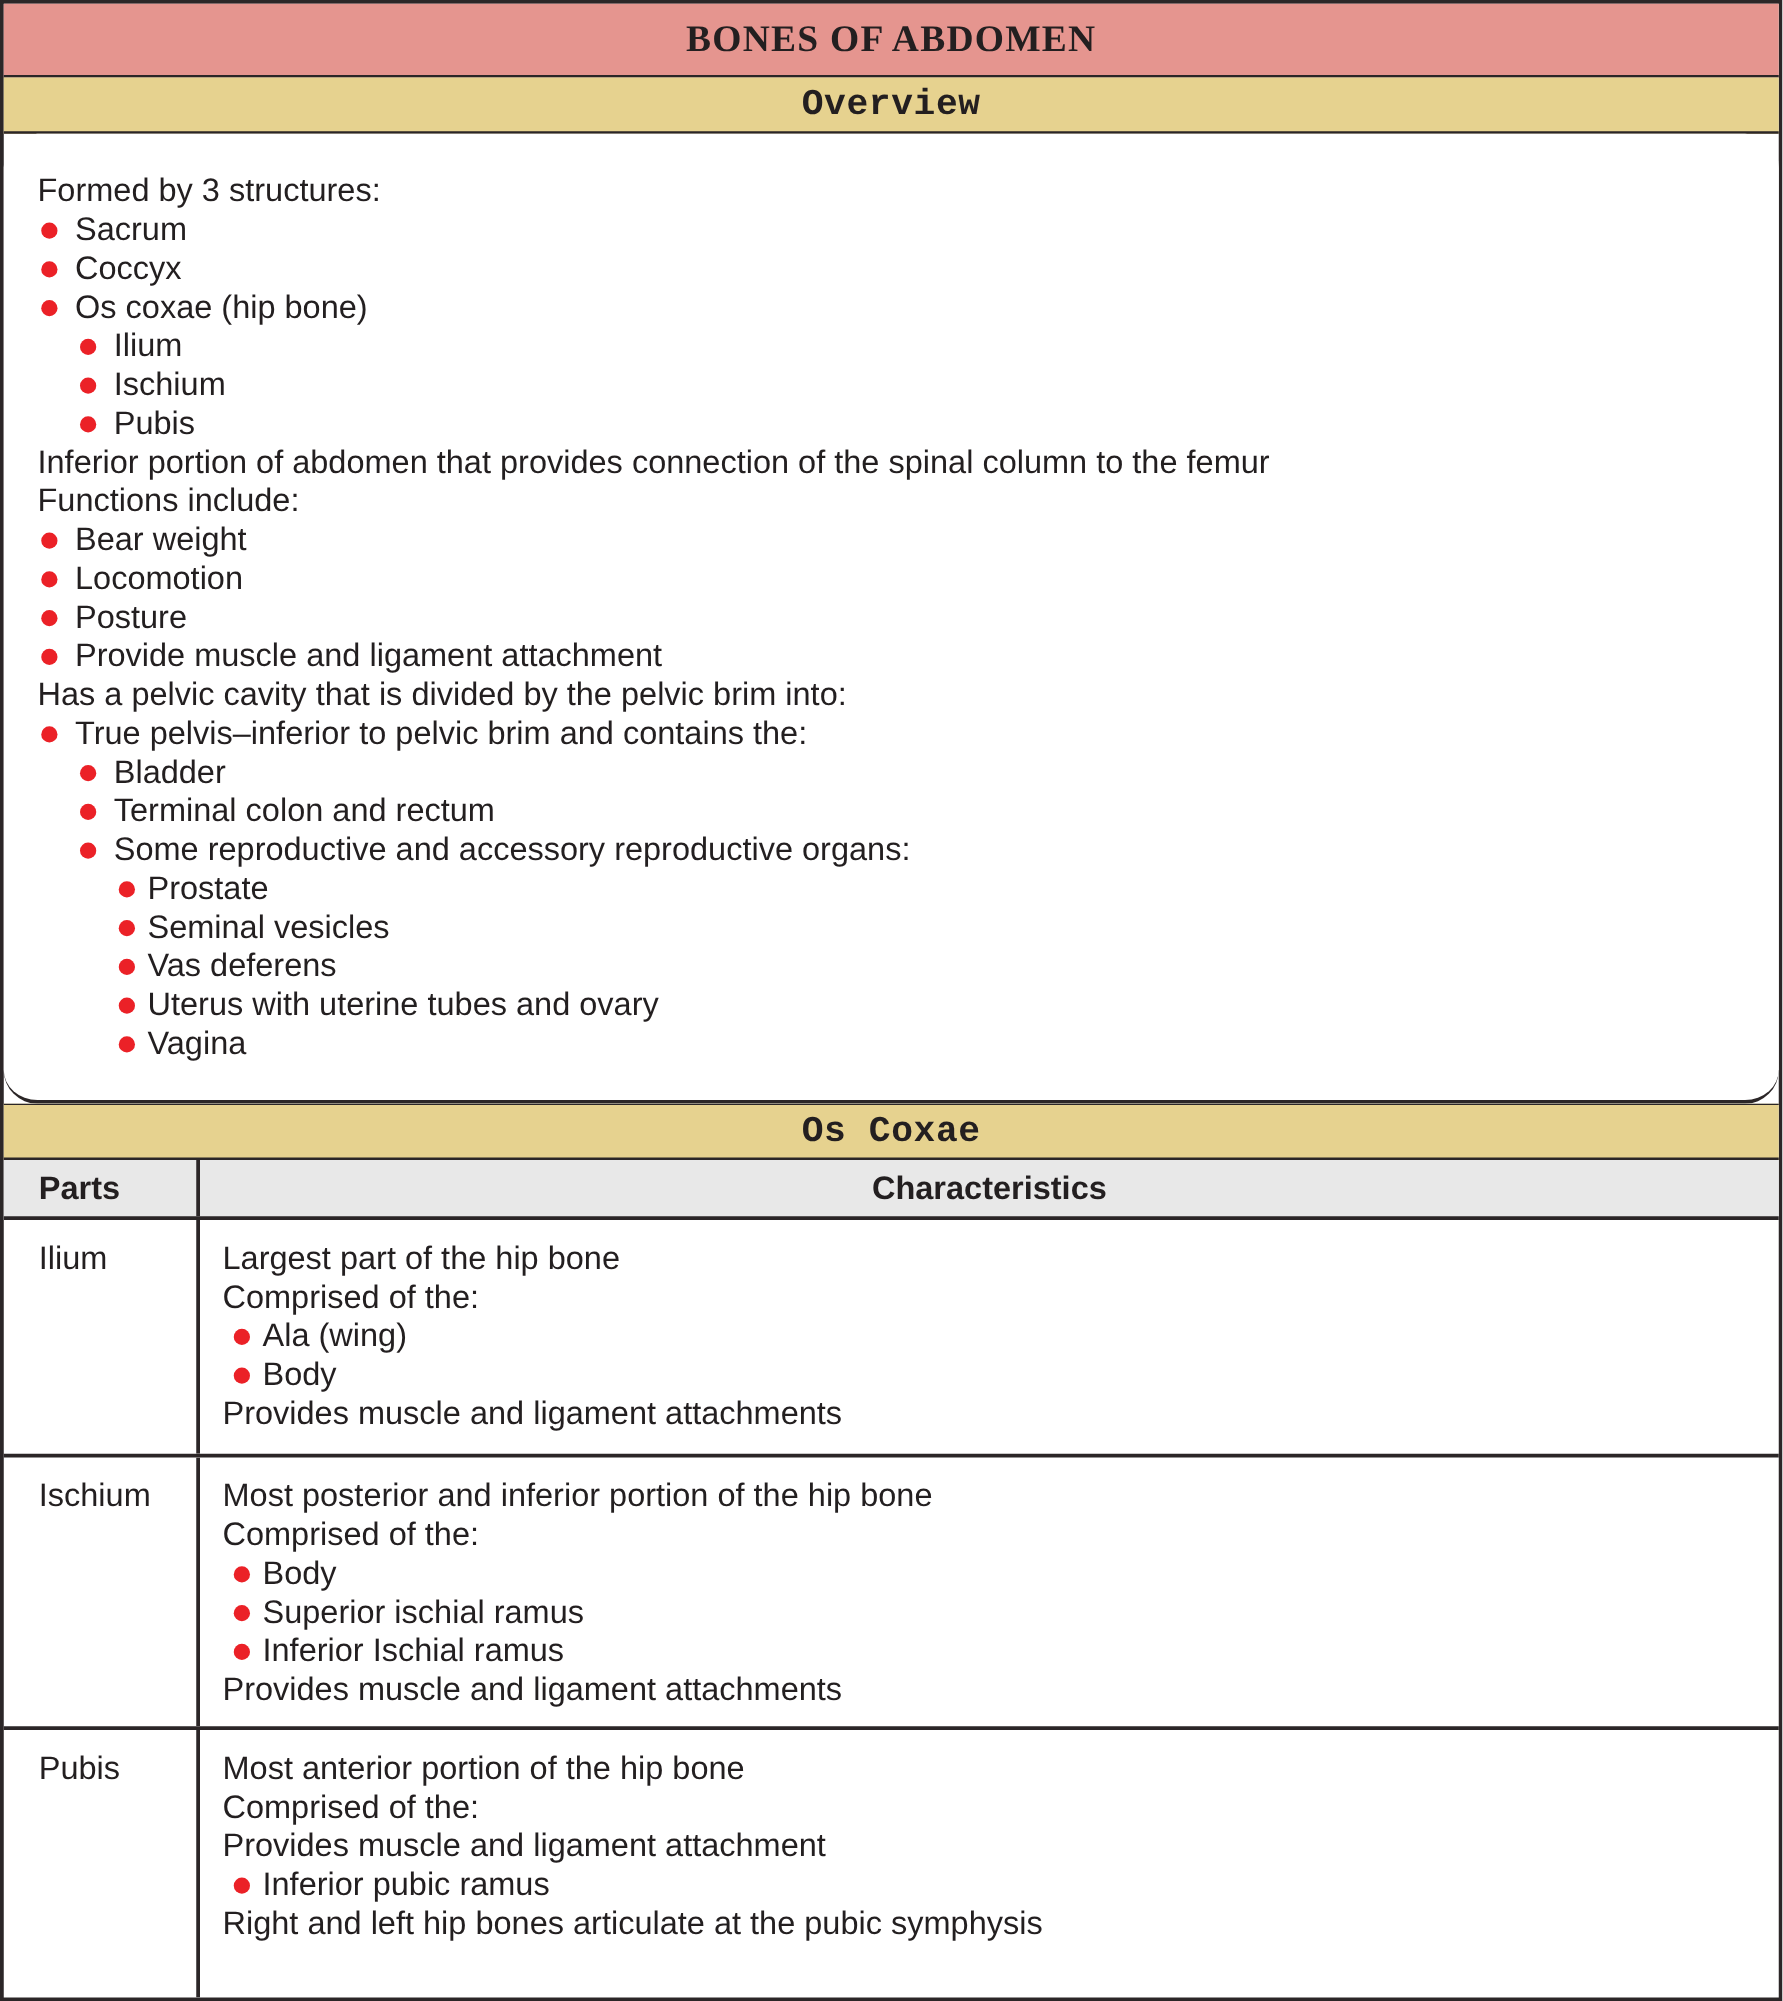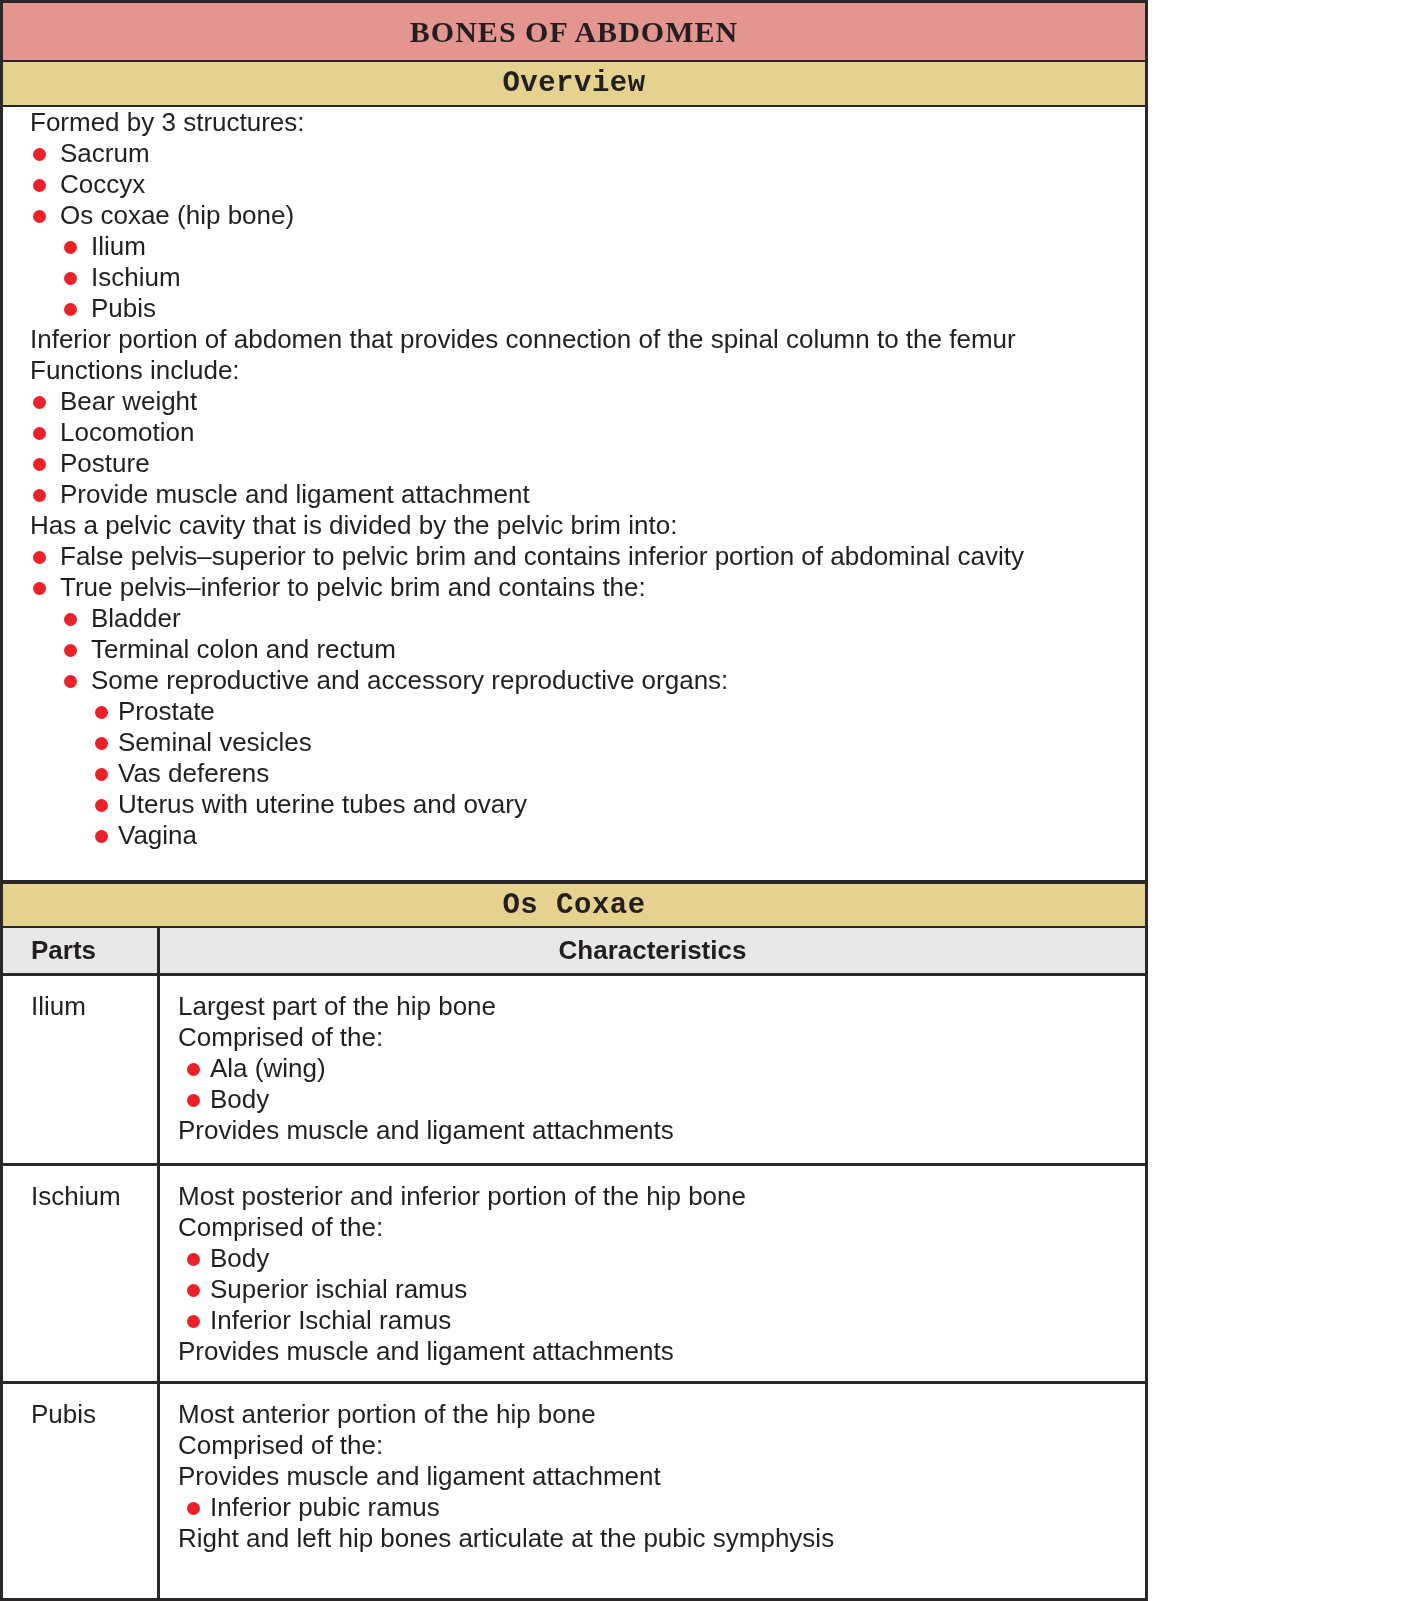--- a/index.html
+++ b/index.html
@@ -7,21 +7,21 @@
     --section-bg:#E6D28F;
     --thead-bg:#E8E8E8;
     --ink:#231F20;
     --bullet:#EB2127;
     --border:#2B2627;
   }
   *{margin:0;padding:0;box-sizing:border-box;}
   html,body{background:#fff;}
   body{font-family:"Liberation Sans", sans-serif;color:var(--ink);}
   .sheet{
-    width:1148px;height:1601px;
+    width:1426px;height:1601px;
     border:3px solid var(--border);
     display:flex;flex-direction:column;
     background:#fff;
   }
   
   .title-bar{
     height:59px;background:var(--title-bg);
     border-bottom:2px solid var(--border);
     display:flex;align-items:center;justify-content:center;
     font-family:"Liberation Serif", serif;
@@ -31,21 +31,21 @@
     height:45px;background:var(--section-bg);
     border-bottom:2px solid var(--border);
     display:flex;align-items:center;justify-content:center;
     font-family:Liberation Mono, monospace;
     font-weight:bold;font-size:29px;letter-spacing:0.5px;
   }
   .section-bar.os-coxae{border-top:1px solid var(--border);}
   
   .overview-content{
     height:776px;border-bottom:3px solid var(--border);
-    padding-top:0;background:#fff;overflow:hidden;
+    padding-top:30px;background:#fff;overflow:hidden;border-radius:27px;
   }
   .line{
     position:relative;font-size:26px;line-height:31px;white-space:nowrap;
   }
   .line .bullet{
     position:absolute;top:10px;width:13px;height:13px;border-radius:50%;
     background:var(--bullet);display:inline-block;
   }
   .ov.lvl0{padding-left:27px;}
   .ov.lvl1{padding-left:57px;}  .ov.lvl1 .bullet{left:30px;}
@@ -94,21 +94,20 @@
       <div class="line ov lvl2"><span class="bullet"></span><span>Ilium</span></div>
       <div class="line ov lvl2"><span class="bullet"></span><span>Ischium</span></div>
       <div class="line ov lvl2"><span class="bullet"></span><span>Pubis</span></div>
       <div class="line ov lvl0"><span>Inferior portion of abdomen that provides connection of the spinal column to the femur</span></div>
       <div class="line ov lvl0"><span>Functions include:</span></div>
       <div class="line ov lvl1"><span class="bullet"></span><span>Bear weight</span></div>
       <div class="line ov lvl1"><span class="bullet"></span><span>Locomotion</span></div>
       <div class="line ov lvl1"><span class="bullet"></span><span>Posture</span></div>
       <div class="line ov lvl1"><span class="bullet"></span><span>Provide muscle and ligament attachment</span></div>
       <div class="line ov lvl0"><span>Has a pelvic cavity that is divided by the pelvic brim into:</span></div>
-      <div class="line ov lvl1"><span class="bullet"></span><span>False pelvis–superior to pelvic brim and contains inferior portion of abdominal cavity</span></div>
       <div class="line ov lvl1"><span class="bullet"></span><span>True pelvis–inferior to pelvic brim and contains the:</span></div>
       <div class="line ov lvl2"><span class="bullet"></span><span>Bladder</span></div>
       <div class="line ov lvl2"><span class="bullet"></span><span>Terminal colon and rectum</span></div>
       <div class="line ov lvl2"><span class="bullet"></span><span>Some reproductive and accessory reproductive organs:</span></div>
       <div class="line ov lvl3"><span class="bullet"></span><span>Prostate</span></div>
       <div class="line ov lvl3"><span class="bullet"></span><span>Seminal vesicles</span></div>
       <div class="line ov lvl3"><span class="bullet"></span><span>Vas deferens</span></div>
       <div class="line ov lvl3"><span class="bullet"></span><span>Uterus with uterine tubes and ovary</span></div>
       <div class="line ov lvl3"><span class="bullet"></span><span>Vagina</span></div>
     </div>

